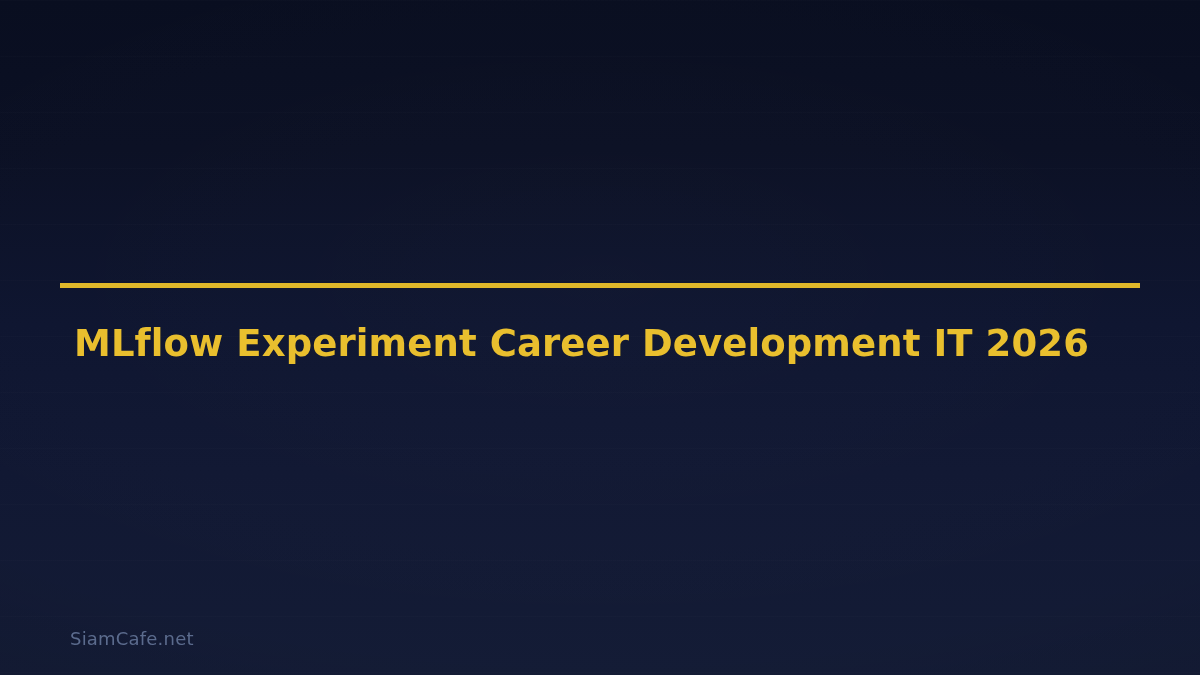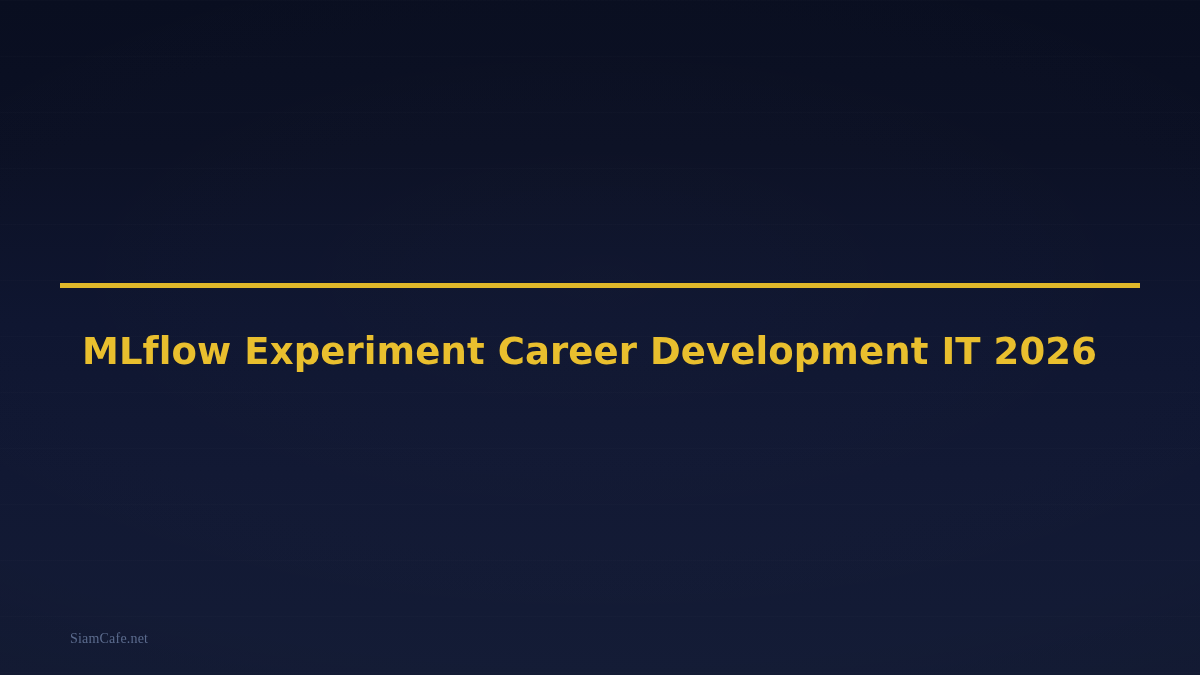--- a/index.html
+++ b/index.html
@@ -52,40 +52,39 @@
     width: 1080px;
   }
 
   .accent-bar {
     width: 1080px;
     height: 5px;
     background: #e0b82a;
   }
 
   .slide-title {
-    margin: 12px;
+    margin: 4px;
     padding-left: 10px;
     padding-top: 30px;
     font-size: 37px;
     font-weight: bold;
     line-height: 44px;
     letter-spacing: 0.1px;
     color: #e9bf2e;
     white-space: nowrap;
   }
 
   .footer {
     position: absolute;
     left: 70px;
     top: 629px;
-    font-size: 14px;
+    font-size: 18px;
     line-height: 20px;
     color: #5b6b8d;
     letter-spacing: 0.2px;
-    font-family: Liberation Serif, serif;
   }
 </style>
 </head>
 <body>
 
 <div class="slide">
 
   <div class="slide-bands"></div>
   <div class="slide-vignette"></div>
 

